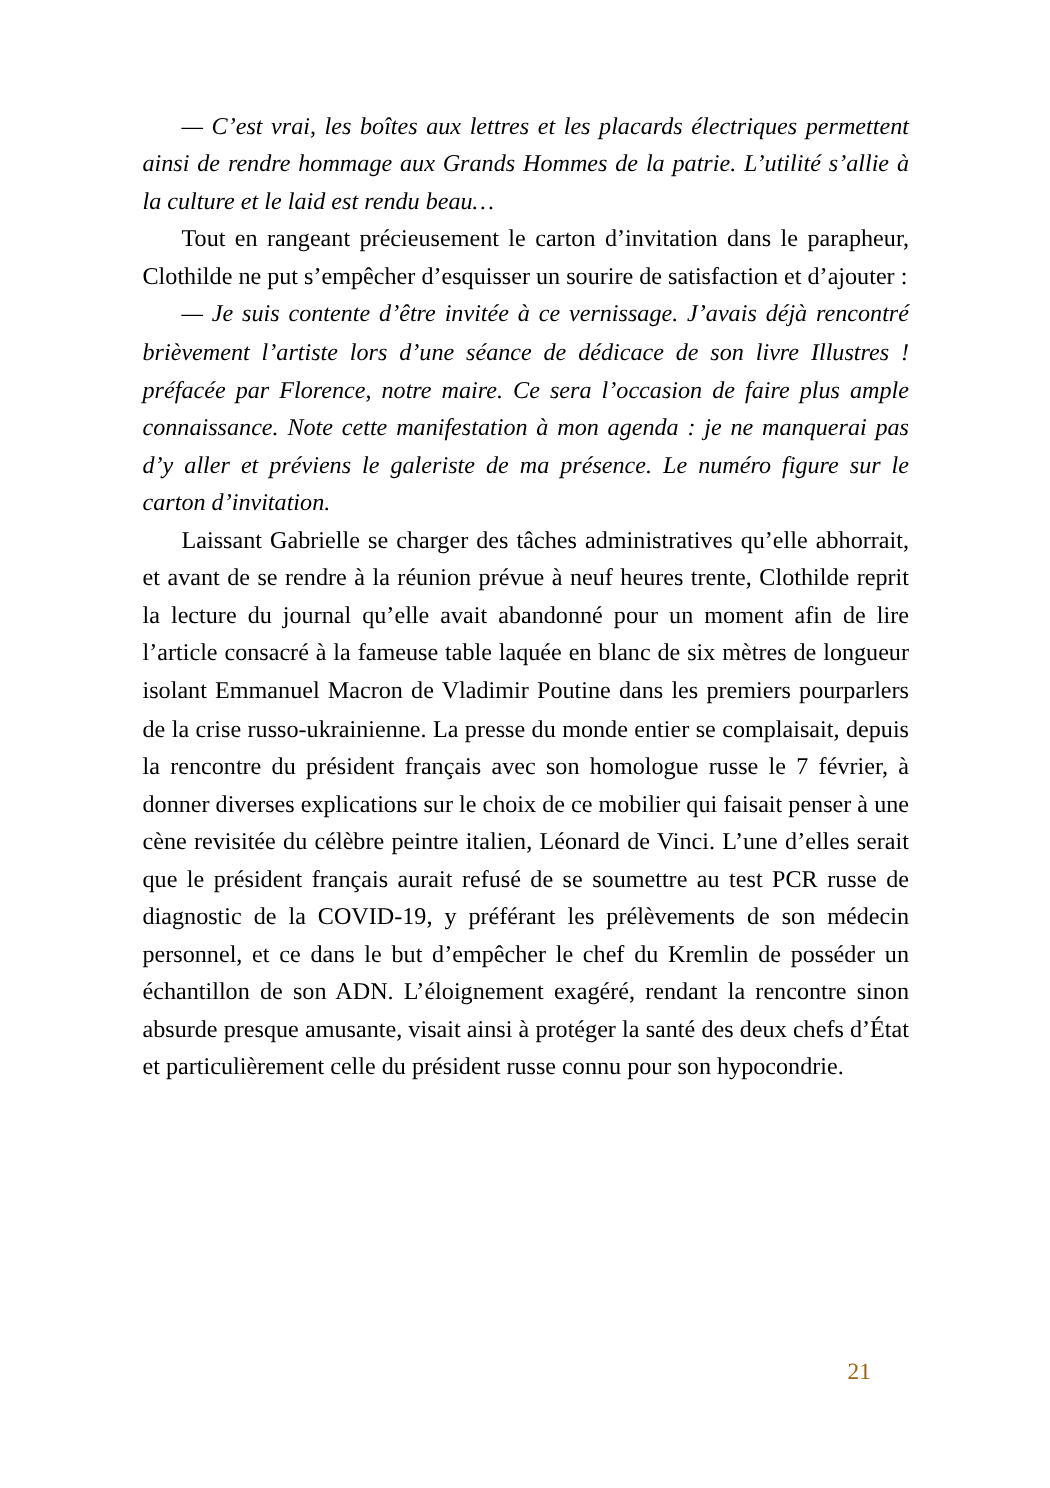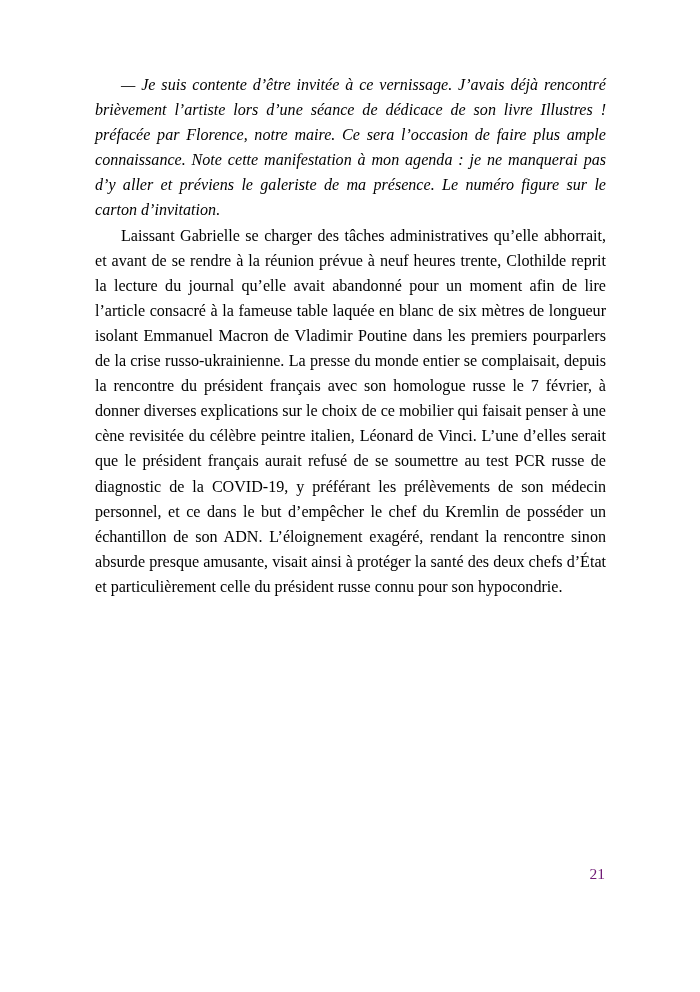--- a/index.html
+++ b/index.html
@@ -44,37 +44,39 @@
   .para.italic {
     font-style: italic;
   }
   .para:last-child {
     
   }
   
   .page-number {
     position: absolute;
     right: 95px;
-    top: 864px;
+    top: 905px;
     width: 40px;
-    text-align: right;
+    text-align: left;
     font-size: 15.5px;
     line-height: 20px;
     font-family: "Liberation Serif", "DejaVu Serif", serif;
-    color: #701a75;
+    color: #a16207;
   }
 </style>
 </head>
 <body>
 
 <div class="page">
 
   <div class="text-column">
 
+    <p class="para italic">— C’est vrai, les boîtes aux lettres et les placards électriques permettent ainsi de rendre hommage aux Grands Hommes de la patrie. L’utilité s’allie à la culture et le laid est rendu beau…</p>
 
+    <p class="para">Tout en rangeant précieusement le carton d’invitation dans le parapheur, Clothilde ne put s’empêcher d’esquisser un sourire de satisfaction et d’ajouter :</p>
 
     <p class="para italic">— Je suis contente d’être invitée à ce vernissage. J’avais déjà rencontré brièvement l’artiste lors d’une séance de dédicace de son livre Illustres ! préfacée par Florence, notre maire. Ce sera l’occasion de faire plus ample connaissance. Note cette manifestation à mon agenda : je ne manquerai pas d’y aller et préviens le galeriste de ma présence. Le numéro figure sur le carton d’invitation.</p>
 
     <p class="para">Laissant Gabrielle se charger des tâches administratives qu’elle abhorrait, et avant de se rendre à la réunion prévue à neuf heures trente, Clothilde reprit la lecture du journal qu’elle avait abandonné pour un moment afin de lire l’article consacré à la fameuse table laquée en blanc de six mètres de longueur isolant Emmanuel Macron de Vladimir Poutine dans les premiers pourparlers de la crise russo-ukrainienne. La presse du monde entier se complaisait, depuis la rencontre du président français avec son homologue russe le 7 février, à donner diverses explications sur le choix de ce mobilier qui faisait penser à une cène revisitée du célèbre peintre italien, Léonard de Vinci. L’une d’elles serait que le président français aurait refusé de se soumettre au test PCR russe de diagnostic de la COVID-19, y préférant les prélèvements de son médecin personnel, et ce dans le but d’empêcher le chef du Kremlin de posséder un échantillon de son ADN. L’éloignement exagéré, rendant la rencontre sinon absurde presque amusante, visait ainsi à protéger la santé des deux chefs d’État et particulièrement celle du président russe connu pour son hypocondrie.</p>
 
 
   </div>
 
   <div class="page-number">21</div>
 

